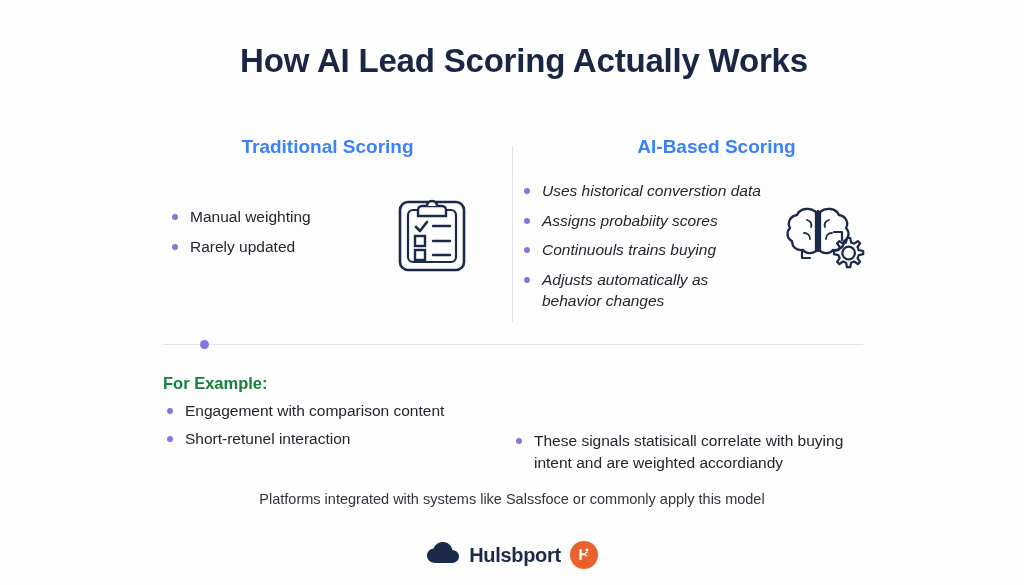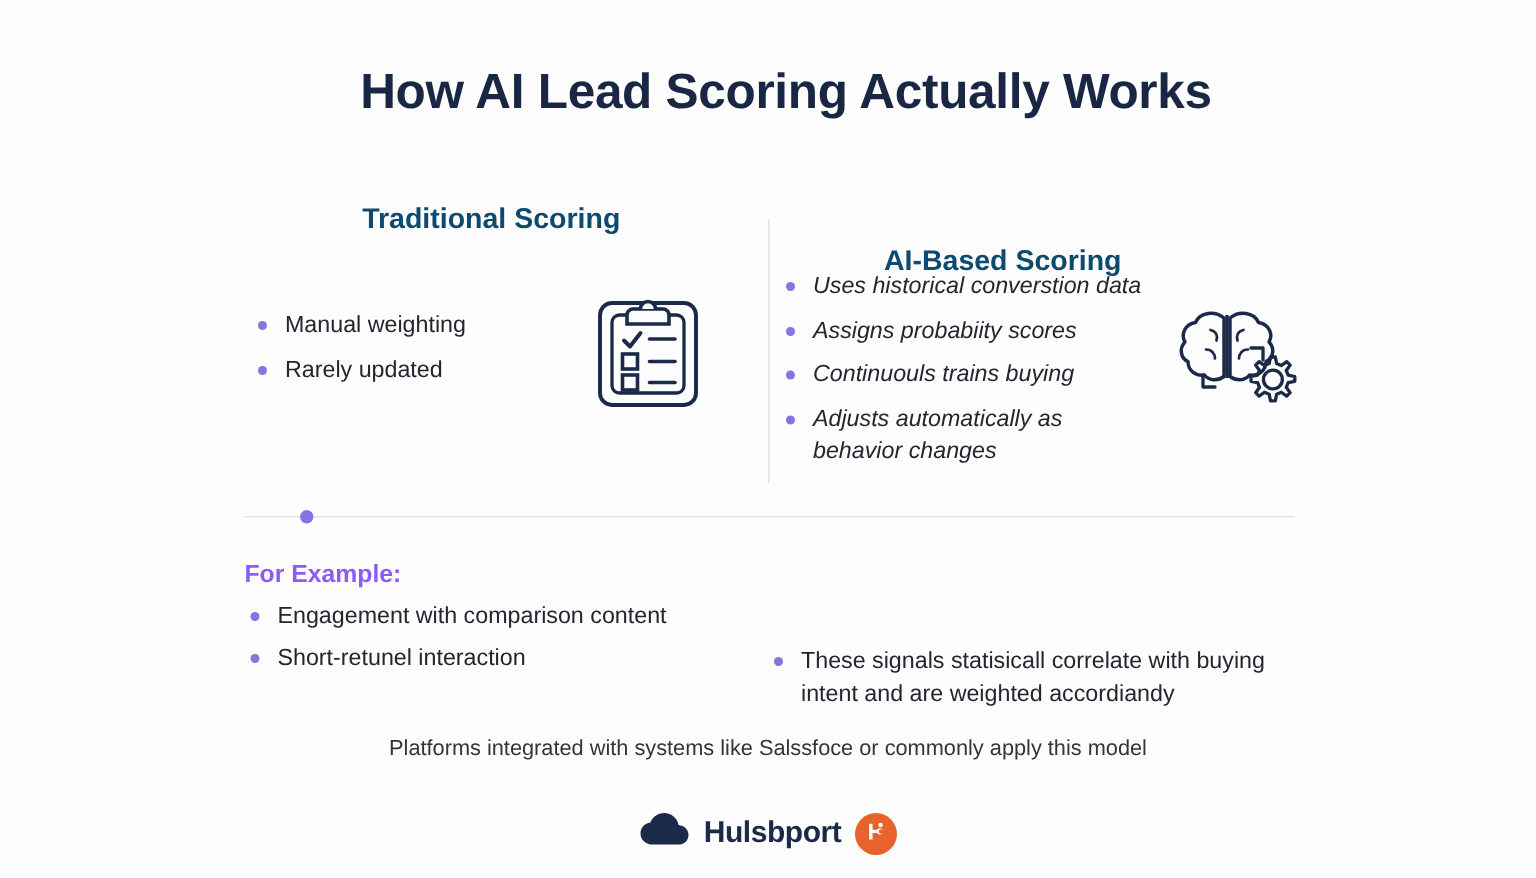--- a/index.html
+++ b/index.html
@@ -35,25 +35,25 @@
     color: #192745;
     padding-left: 12px;
   }
 
   
   .col-head {
     position: absolute;
     top: 136px;
     font-size: 19px;
     font-weight: bold;
-    color: #0c4a6e;
+    color: #3b82f6;
     text-align: center;
   }
   .col-head.left  { left: 150px;  width: 355px; }
-  .col-head.right { left: 496px;  width: 345px; margin-top: 28px; }
+  .col-head.right { left: 544px;  width: 345px; }
 
   .v-divider {
     position: absolute;
     left: 512px;
     top: 146px;
     width: 1px;
     height: 176px;
     background: #e2e2e8;
   }
 
@@ -118,21 +118,21 @@
     background: #8873e0;
   }
 
   
   .example-head {
     position: absolute;
     left: 163px;
     top: 374px;
     font-size: 16.5px;
     font-weight: bold;
-    color: #8b5cf6;
+    color: #15803d;
   }
   .bullets.example-list {
     left: 163px;
     top: 400px;
     width: 340px;
   }
   .bullets.example-list li { margin-bottom: 6px; }
 
   .bullets.signal-list {
     left: 512px;

